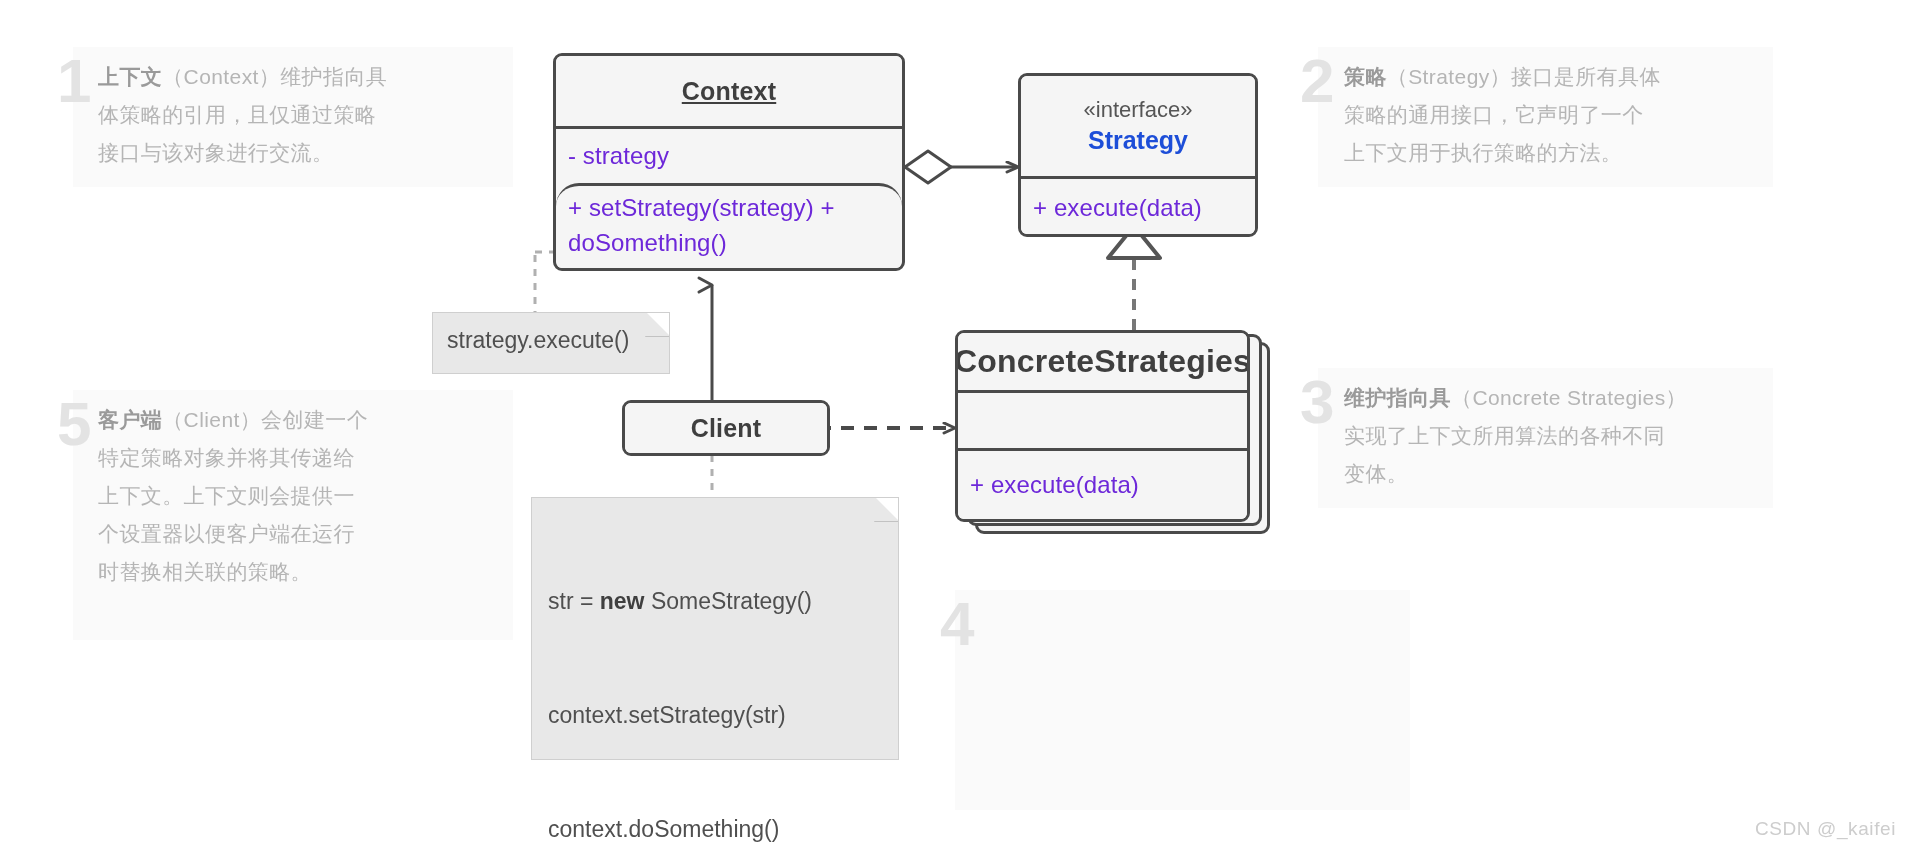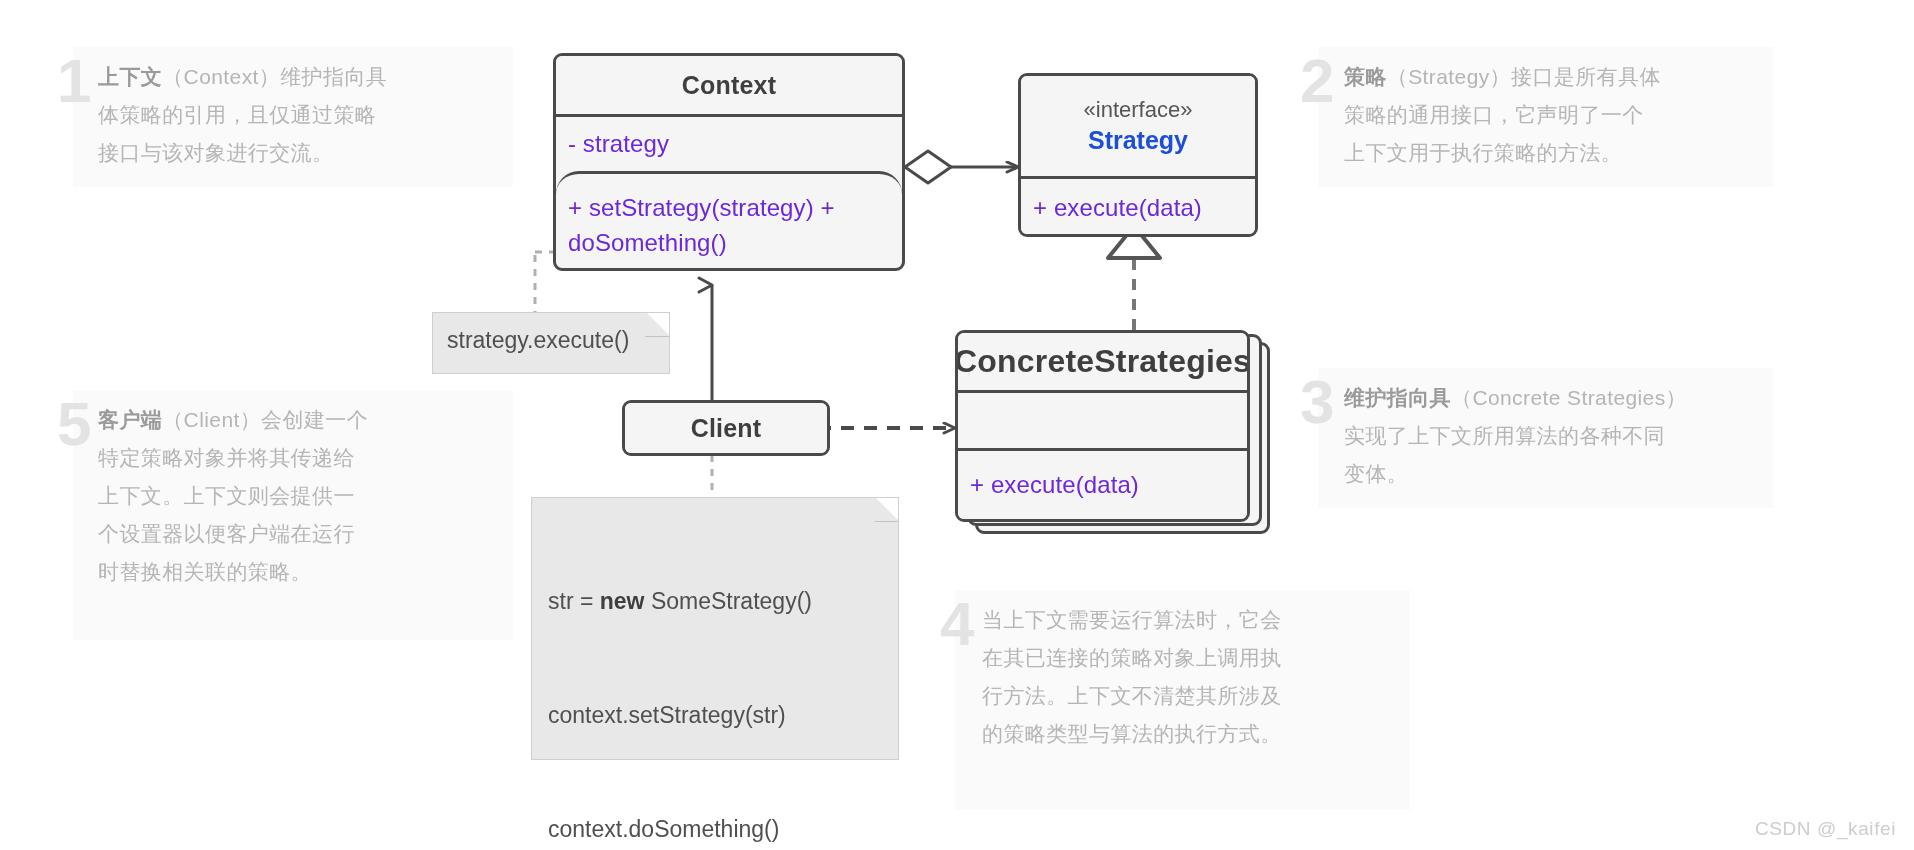--- a/index.html
+++ b/index.html
@@ -92,21 +92,21 @@
     color: #1d4ed8;
     line-height: 32px;
   }
   .uml-member {
     font-size: 24px;
     color: #6d28d9;
     letter-spacing: 0.1px;
   }
   .uml-member.stack {
     display: block;
-    padding-top: 16px;
+    padding-top: 4px;
     line-height: 35px;
     border-radius: 23px;
   }
 
   
   .stack-layer {
     position: absolute;
     border: 3px solid #4a4a4a;
     border-radius: 9px;
     background: #f5f5f5;
@@ -190,24 +190,20 @@
 上下文用于执行策略的方法。</span></div>
 
   <div class="anno" style="left:1318px; top:368px; width:455px; height:140px;"></div>
   <div class="anno-num" style="left:1300px; top:371px;">3</div>
   <div class="anno-text" style="left:1344px; top:379px; width:450px;"><b>维护指向具</b><span>（Concrete Strategies）
 实现了上下文所用算法的各种不同
 变体。</span></div>
 
   <div class="anno" style="left:955px; top:590px; width:455px; height:220px;"></div>
   <div class="anno-num" style="left:940px; top:593px;">4</div>
-  <div class="anno-text" style="left:982px; top:601px; width:440px;"><b></b><span>当上下文需要运行算法时，它会
-在其已连接的策略对象上调用执
-行方法。上下文不清楚其所涉及
-的策略类型与算法的执行方式。</span></div>
 
   <div class="anno" style="left:73px; top:390px; width:440px; height:250px;"></div>
   <div class="anno-num" style="left:57px; top:393px;">5</div>
   <div class="anno-text" style="left:98px; top:401px; width:420px;"><b>客户端</b><span>（Client）会创建一个
 特定策略对象并将其传递给
 上下文。上下文则会提供一
 个设置器以便客户端在运行
 时替换相关联的策略。</span></div>
 
   <svg id="wires" viewBox="0 0 1914 850" xmlns="http://www.w3.org/2000/svg">
@@ -248,21 +244,21 @@
       <line x1="535" y1="252" x2="565" y2="252" stroke="#b0b0b0" stroke-width="3" stroke-dasharray="7 7"></line>
     </g>
 
      Client --&gt;
     <g>
       <line x1="712" y1="455" x2="712" y2="495" stroke="#b0b0b0" stroke-width="3" stroke-dasharray="7 7"></line>
     </g>
   </svg>
 
   <div class="uml-box" style="left:553px; top:53px; height:218px; width:352px;">
-    <div class="uml-row uml-title" style="height:58px;">Context</div>
+    <div class="uml-row uml-title" style="height:70px;text-decoration:underline;">Context</div>
     <div class="uml-row sep uml-member" style="height:57px;">- strategy</div>
     <div class="uml-row sep uml-member stack" style="height:97px;">+ setStrategy(strategy)
 + doSomething()</div>
   </div>
 
   <div class="uml-box" style="left:1018px; top:62px; height:164px; width:240px;margin-top:11px;">
     <div class="uml-row uml-stereo" style="height:100px;">
       <span class="st">«interface»</span>
       <span class="nm">Strategy</span>
     </div>

